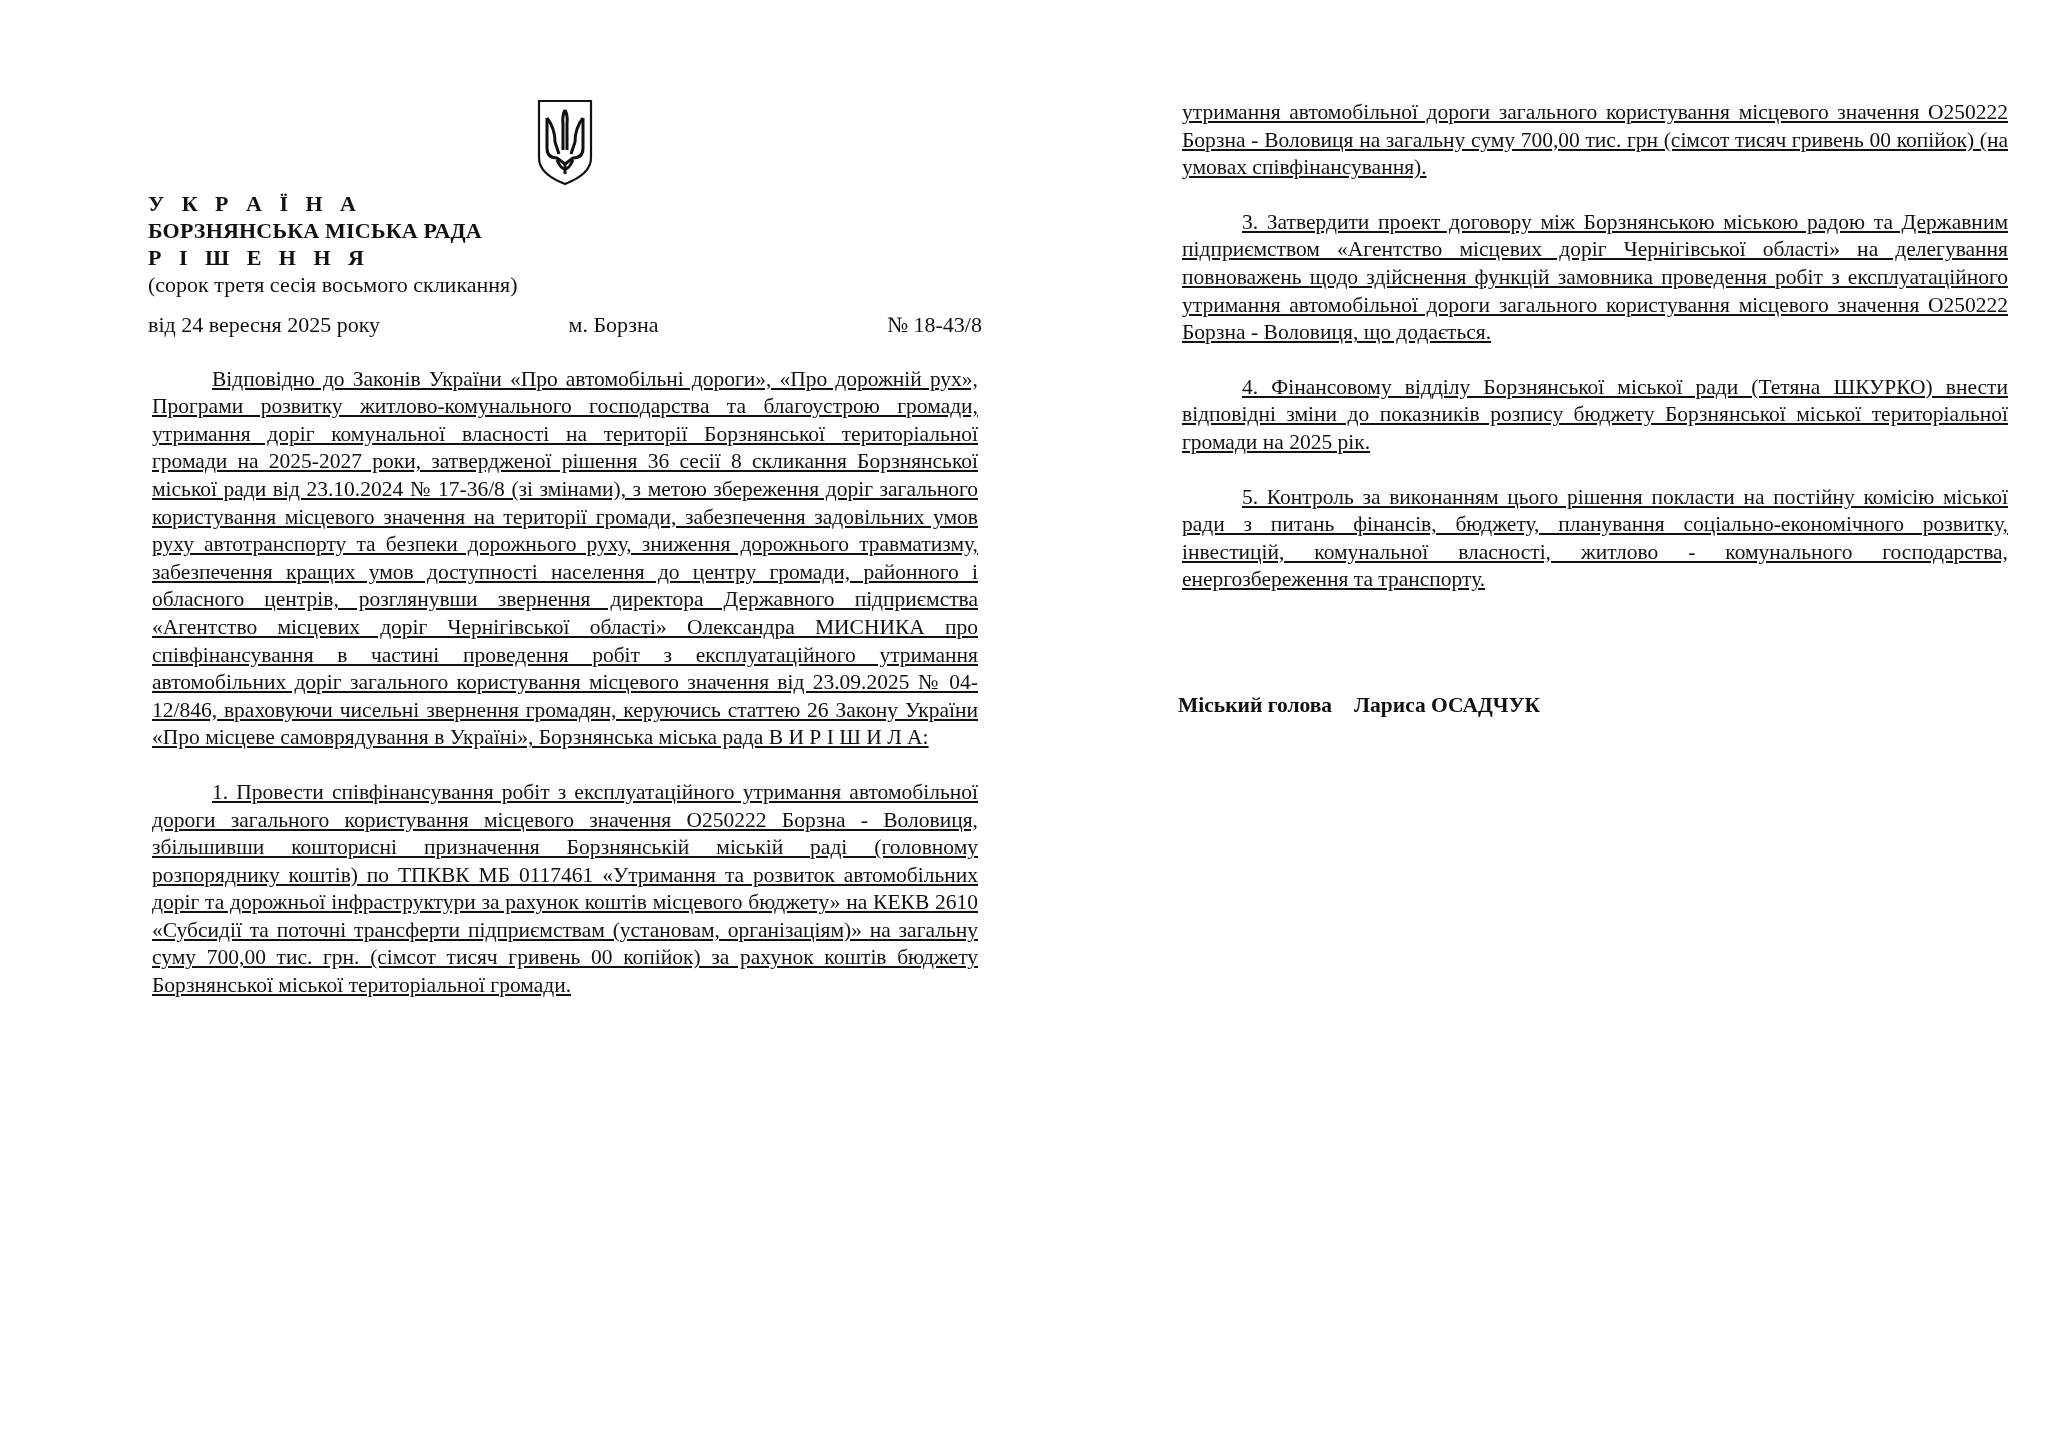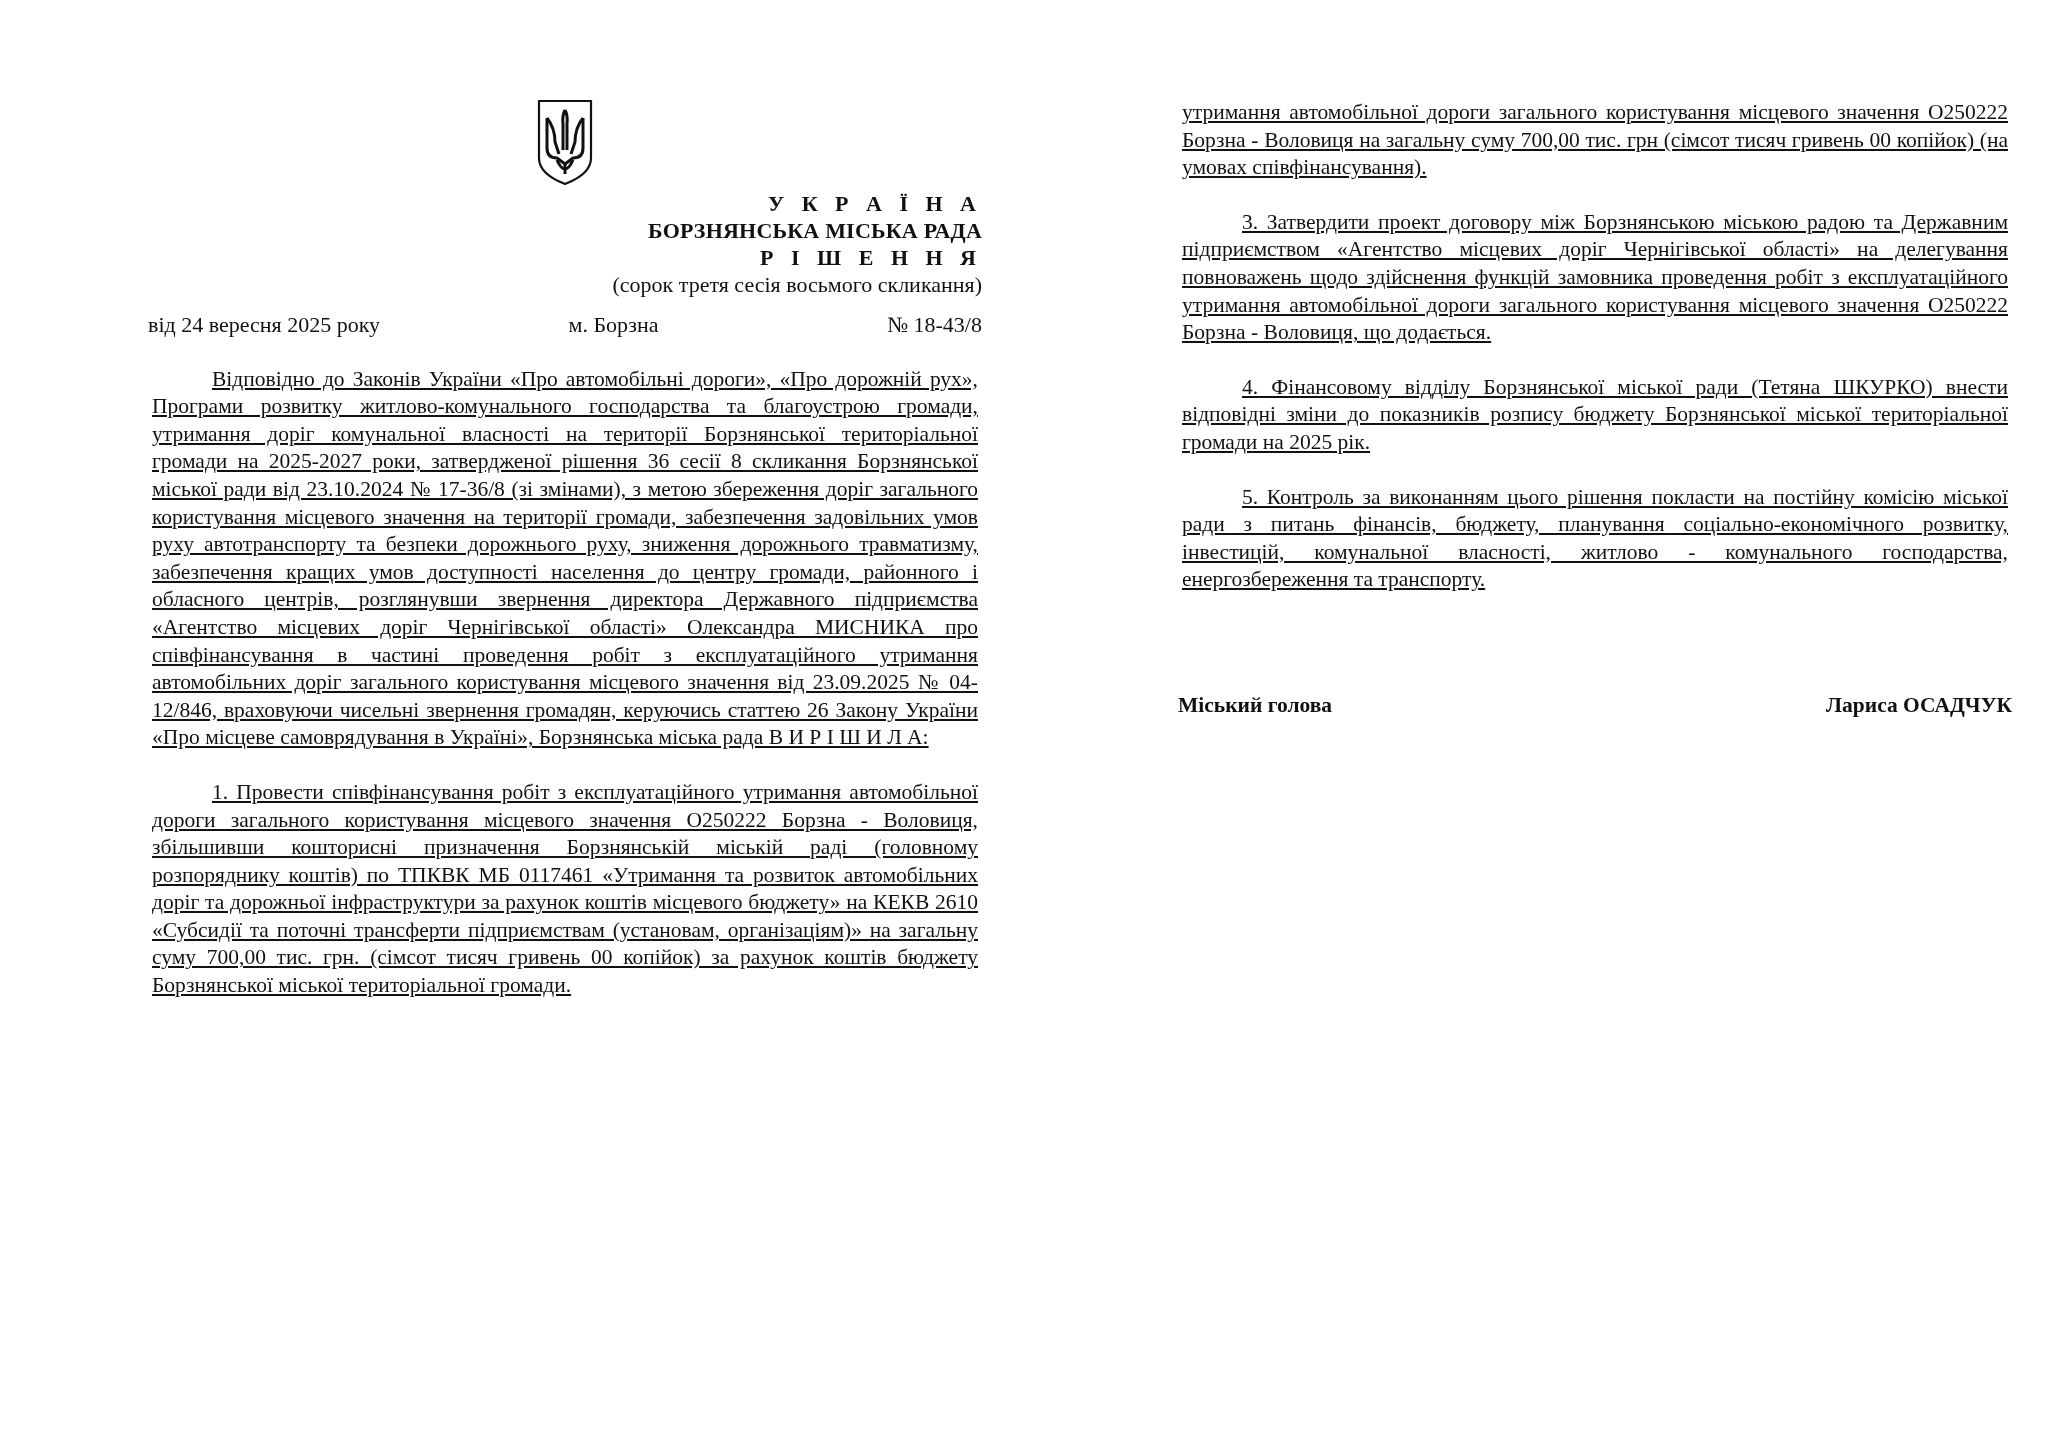--- a/index.html
+++ b/index.html
@@ -4,32 +4,32 @@
   <style>
     html, body { margin: 0; padding: 0; background: #ffffff; }
     body {
       width: 2048px; height: 1448px; position: relative; overflow: hidden;
       font-family: "Liberation Serif", "DejaVu Serif", serif;
       color: #111111;
     }
     .col { position: absolute; font-size: 21.5px; line-height: 27.6px; }
     .col-left { left: 148px; top: 98px; width: 834px; }
     .col-right { left: 1178px; top: 95px; width: 834px; }
-    .header { text-align: right; position: relative; }
+    .header { text-align: left; position: relative; }
     .trident { display: block; margin: 0 auto 4px auto; width: 60px; height: 88px; }
     .h-line { font-weight: bold; font-size: 22px; line-height: 27px; letter-spacing: 0.2px; }
     .spaced { letter-spacing: 6px; }
     .session { font-weight: normal; font-size: 22px; line-height: 28px; }
     .meta-row { display: flex; justify-content: space-between; margin-top: 12px; font-size: 22px; }
     .meta-row span:nth-child(2) { margin-left: -40px; }
     .title { font-weight: bold; margin-top: 27px; text-align: justify; text-align-last: left; }
     p { margin: 4px; text-align: justify; text-decoration: underline; }
     .indent { text-indent: 60px; }
     .gap { margin-top: 27px; }
-    .sign-row { display: flex; justify-content: space-between; font-weight: bold; margin-top: 98px; }
+    .sign-row { display: flex; justify-content: flex-start; font-weight: bold; margin-top: 98px; gap: 22px; }
     .p-cont { text-align: justify; }
   </style>
 </head>
 <body>
 
 <div class="col col-left">
   <div class="header">
     <svg class="trident" viewBox="0 0 60 88">
       <path d="M4 3 H56 V60 Q56 76 30 86 Q4 76 4 60 Z" fill="none" stroke="#111" stroke-width="2.2"></path>
       <g fill="none" stroke="#111" stroke-width="3" stroke-linejoin="round">

